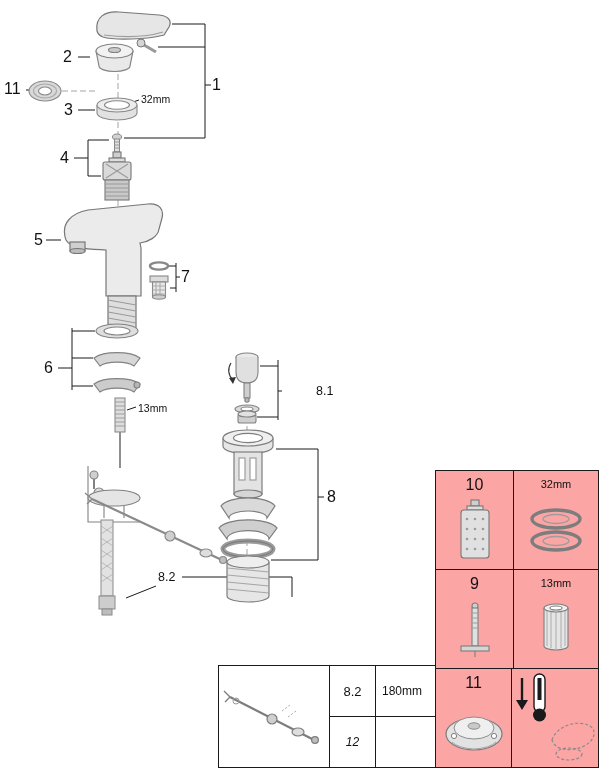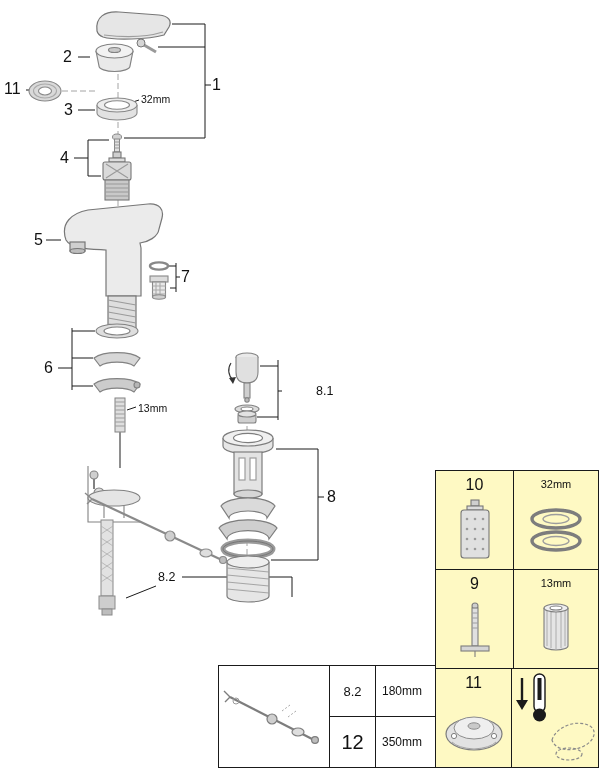--- a/index.html
+++ b/index.html
@@ -12,42 +12,42 @@
     position:absolute;font-size:16px;line-height:1;color:#111;
     font-family:"Liberation Sans", sans-serif;
   }
   .plabel.small{font-size:12.5px;}
   .dimlabel{
     position:absolute;font-size:10.5px;line-height:1;color:#111;
   }
   
   .side-table{
     position:absolute;left:435px;top:470px;width:164px;height:298px;
-    border:1px solid #1a1a1a;box-sizing:border-box;background:#fef9c3;
+    border:1px solid #1a1a1a;box-sizing:border-box;background:#fca5a5;
     display:flex;flex-direction:column;
   }
   .srow{display:flex;flex:1;border-bottom:1px solid #1a1a1a;min-height:0;}
   .srow:last-child{border-bottom:none;}
   .scell{position:relative;display:flex;flex-direction:column;align-items:center;box-sizing:border-box;}
   .scell.left{width:78px;border-right:1px solid #1a1a1a;}
   .scell.right{flex:1;}
   .cellnum{font-size:16px;margin-top:5px;}
   .celldim{font-size:11px;margin-top:7px;}
   .cellicon{flex:1;display:flex;align-items:center;justify-content:center;width:100%;}
   
   .bottom-table{
     position:absolute;left:218px;top:665px;width:218px;height:103px;
     border:1px solid #1a1a1a;box-sizing:border-box;background:#fff;display:flex;
   }
   .bt-icon{width:111px;border-right:1px solid #1a1a1a;display:flex;align-items:center;justify-content:center;box-sizing:border-box;}
   .bt-grid{flex:1;display:flex;flex-direction:column;}
   .bt-row{flex:1;display:flex;border-bottom:1px solid #1a1a1a;min-height:0;}
   .bt-row:last-child{border-bottom:none;}
   .bt-num{width:46px;border-right:1px solid #1a1a1a;display:flex;align-items:center;justify-content:center;font-size:13px;box-sizing:border-box;}
-  .bt-row.big .bt-num{font-size:20px;}
+  .bt-row.big .bt-num{font-size:12px;font-style:italic;}
   .bt-len{flex:1;display:flex;align-items:center;justify-content:flex-start;padding-left:6px;font-size:12px;}
 </style>
 </head>
 <body>
 
 <div id="stage">
 
   <svg id="artwork" width="600" height="768" viewBox="0 0 600 768">
 
     <g stroke="#1a1a1a" stroke-width="1" fill="none">
@@ -343,18 +343,17 @@
         <path d="M60,40 l8,-6 M66,46 l8,-6" stroke="#a8a8a8" stroke-width="1" stroke-dasharray="2,2"></path>
       </svg>
     </div>
     <div class="bt-grid">
       <div class="bt-row">
         <div class="bt-num">8.2</div>
         <div class="bt-len">180mm</div>
       </div>
       <div class="bt-row big">
         <div class="bt-num">12</div>
-        <div class="bt-len">350mm</div>
       </div>
     </div>
   </div>
 
 </div>
 
 </body></html>

